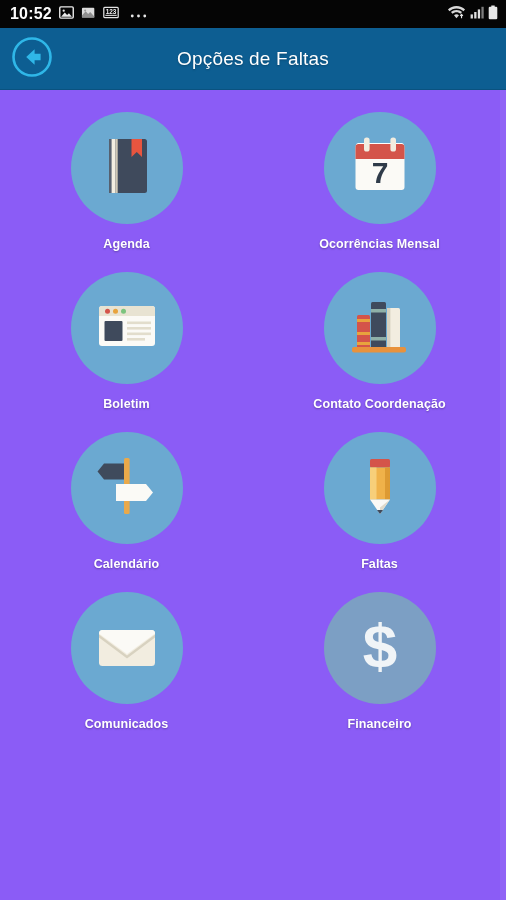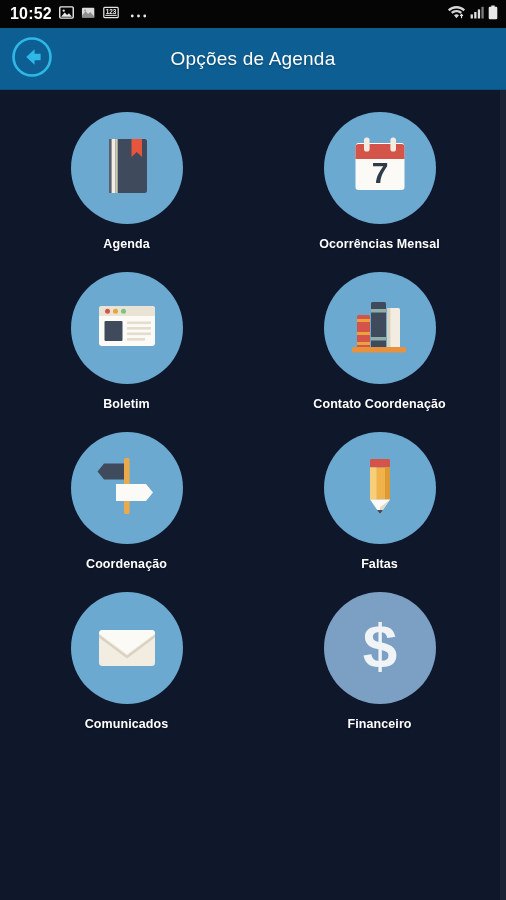--- a/index.html
+++ b/index.html
@@ -9,21 +9,21 @@
     height: 900px;
     overflow: hidden;
     background: #0a5c8f;
     font-family: "Liberation Sans", sans-serif;
   }
 
   .phone {
     position: relative;
     width: 506px;
     height: 900px;
-    background: #0f172a;
+    background: #8b5cf6;
     overflow: hidden;
   }
 
   
   .status-bar {
     position: relative;
     height: 28px;
     background: #050505;
     display: flex;
     align-items: center;
@@ -203,21 +203,21 @@
 
   <div class="appbar">
     <button class="back-btn">
       <span>
         <svg width="42" height="42" viewBox="0 0 42 42">
           <circle cx="21" cy="21" r="18.5" fill="none" stroke="#2fb7e8" stroke-width="2.6"></circle>
           <path d="M23.6 13.2 L15.2 21 L23.6 28.8 L23.6 24.2 L29.6 24.2 L29.6 17.8 L23.6 17.8 Z" fill="#2fb7e8"></path>
         </svg>
       </span>
     </button>
-    <div class="appbar-title">Opções de Agenda</div>
+    <div class="appbar-title">Opções de Faltas</div>
   </div>
 
   <div class="grid">
 
     <div class="tile">
       <div class="tile-circle">
         <span>
           <svg width="74" height="74" viewBox="0 0 74 74">
             <rect x="19" y="10" width="38" height="54" rx="2.5" fill="#3f4a5c"></rect>
             <rect x="19" y="10" width="6.5" height="54" fill="#f2ede0"></rect>
@@ -293,21 +293,21 @@
     <div class="tile">
       <div class="tile-circle">
         <span>
           <svg width="74" height="74" viewBox="0 0 74 74">
             <rect x="34" y="9" width="5.6" height="56" rx="1.5" fill="#eaa94a"></rect>
             <path d="M34 14.5 L14 14.5 L7.5 22.5 L14 30.5 L34 30.5 Z" fill="#3f4a5c"></path>
             <path d="M26 35 L56 35 L63 43.5 L56 52 L26 52 Z" fill="#fbfaf6"></path>
           </svg>
         </span>
       </div>
-      <div class="tile-label">Coordenação</div>
+      <div class="tile-label">Calendário</div>
     </div>
 
     <div class="tile">
       <div class="tile-circle">
         <span>
           <svg width="74" height="74" viewBox="0 0 74 74">
             <rect x="27" y="10" width="20" height="8.5" rx="1.5" fill="#d4544a"></rect>
             <rect x="27" y="18.5" width="20" height="32" fill="#f0b24a"></rect>
             <rect x="27" y="18.5" width="6.5" height="32" fill="#f7cf7a"></rect>
             <rect x="42" y="18.5" width="5" height="32" fill="#dd9a33"></rect>

